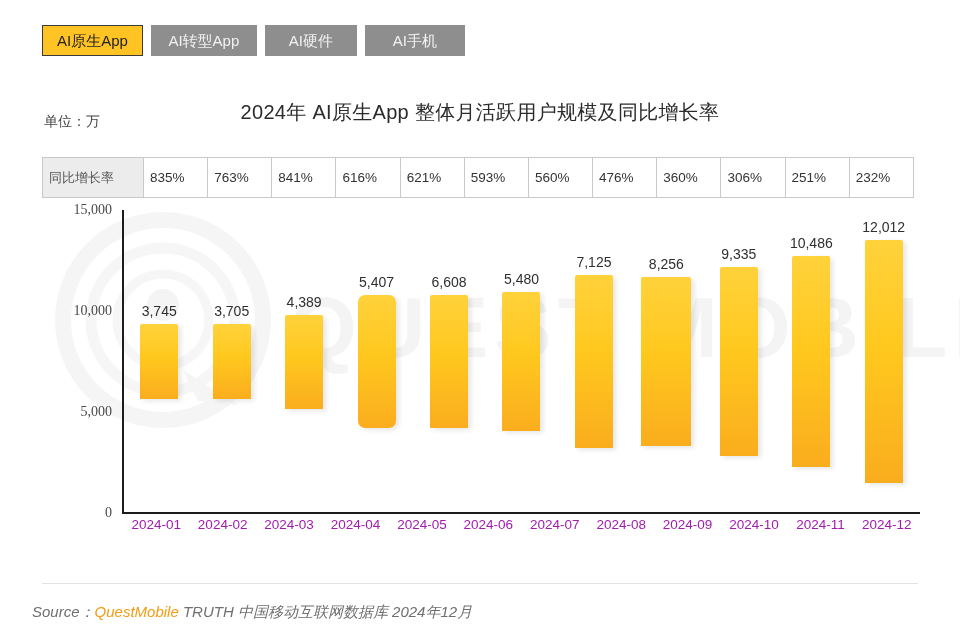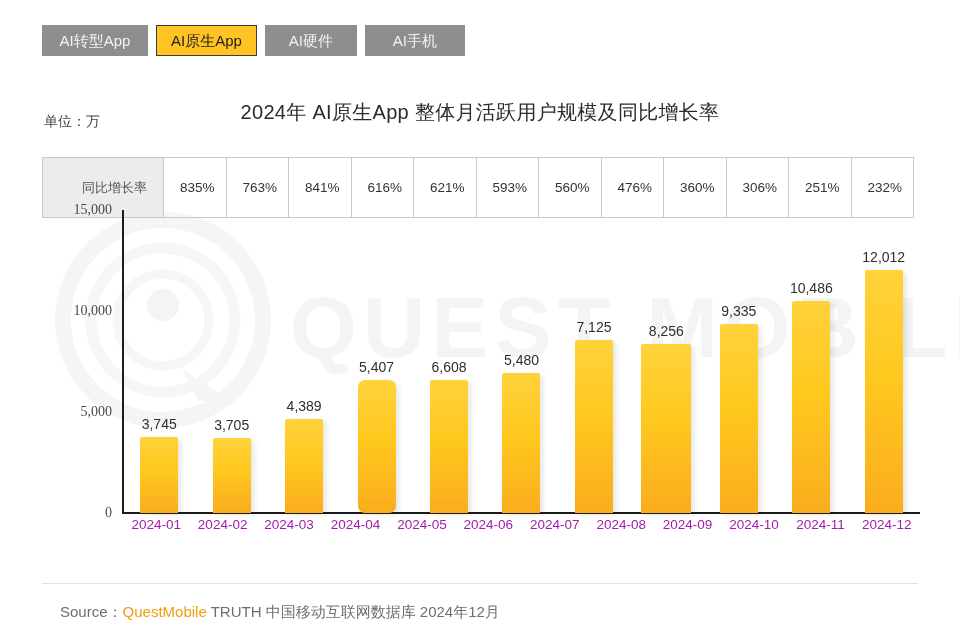--- a/index.html
+++ b/index.html
@@ -79,23 +79,23 @@
     left: 42px;
     top: 157px;
     width: 872px;
     border-collapse: collapse;
     table-layout: fixed;
   }
   #growth-table td {
     border: 1px solid #c9c9c9;
     height: 27px;
     font-size: 13.5px;
-    text-align: right;
+    text-align: left;
     color: #333333;
-    padding: 16px;
+    padding: 6px;
   }
   #growth-table td.head {
     background: #ececec;
     color: #555555;
     font-size: 13px;
     width: 88px;
   }
 
   
   #chart {
@@ -148,21 +148,21 @@
     height: 303px;
     display: flex;
     align-items: flex-end;
   }
   .bar-slot {
     flex: 1 1 0;
     height: 100%;
     position: relative;
     display: flex;
     flex-direction: column;
-    justify-content: flex-end;
+    justify-content: center;
     align-items: center;
   }
   .bar {
     width: 38px;
     background: linear-gradient(to bottom, #FFD23B 0%, #FFC81E 45%, #FAAD1E 100%);
     border-radius: 2px 2px 0 0;
     box-shadow: 3px 2px 5px rgba(0,0,0,0.10);
     position: relative;
   }
   .bar-value {
@@ -220,25 +220,26 @@
   #footer-rule {
     position: absolute;
     left: 42px;
     top: 583px;
     width: 876px;
     height: 1px;
     background: #e3e3e3;
   }
   #source-line {
     position: absolute;
-    left: 60px;
+    left: 32px;
     top: 603px;
     font-size: 15px;
     color: #6f6f6f;
     white-space: nowrap;
+    font-style: italic;
   }
   #source-brand {
     color: #F39C12;
   }
 </style>
 </head>
 <body>
 
 <div id="watermark">
   <div id="watermark-mark">
@@ -247,22 +248,22 @@
       <circle cx="115" cy="115" r="72" fill="none" stroke="#f6f6f6" stroke-width="11"></circle>
       <circle cx="115" cy="115" r="46" fill="none" stroke="#f6f6f6" stroke-width="9"></circle>
       <circle cx="115" cy="100" r="16" fill="#f4f4f4"></circle>
       <path d="M135 165 L190 200 L150 196 Z" fill="#f5f5f5"></path>
     </svg>
   </div>
   <div id="watermark-text">QUEST MOBILE</div>
 </div>
 
 <div id="tabs">
+  <div class="tab active">AI原生App</div>
   <div class="tab inactive w1">AI转型App</div>
-  <div class="tab active">AI原生App</div>
   <div class="tab inactive w3">AI硬件</div>
   <div class="tab inactive w2">AI手机</div>
 </div>
 
 <div id="unit-label">单位：万</div>
 <div id="chart-title">2024年 AI原生App 整体月活跃用户规模及同比增长率</div>
 
 <table id="growth-table">
   <tbody>
     <tr>

